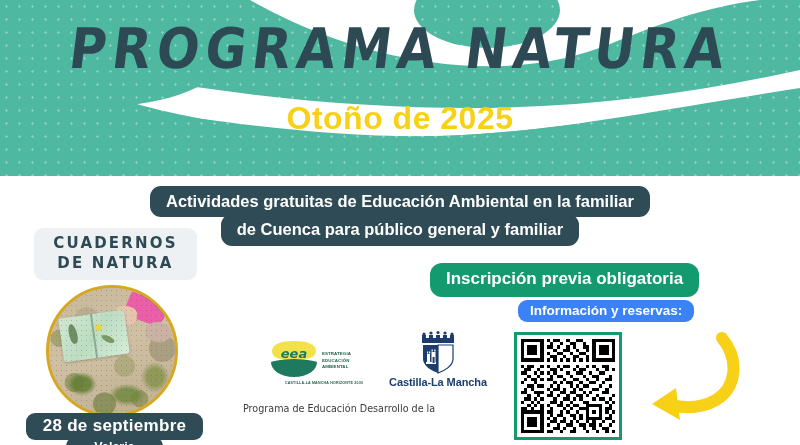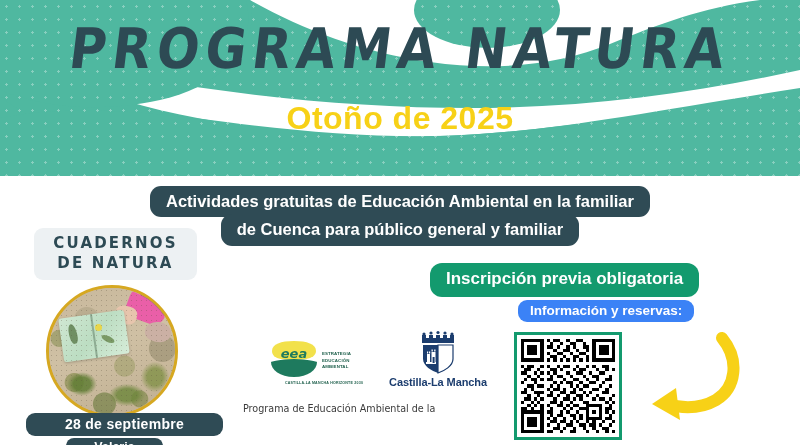--- a/index.html
+++ b/index.html
@@ -142,22 +142,22 @@
     background:radial-gradient(ellipse at center, rgba(108,134,58,.8) 0 40%, transparent 72%);
   }
   .photo .grass3{
     position:absolute;left:92px;top:74px;width:28px;height:30px;
     background:radial-gradient(ellipse at center, rgba(120,140,60,.7) 0 40%, transparent 72%);
   }
 
   .date-pill{
     position:absolute;left:18px;top:185px;width:165px;
     background:#2F4B55;color:#fff;
-    font-weight:700;font-size:14px;text-align:center;
-    padding:3px 16px 4px;border-radius:9px;
+    font-weight:700;font-size:17px;text-align:center;
+    padding:3px 6px 4px;border-radius:9px;
     letter-spacing:.3px;
   }
   .place-pill{
     position:absolute;left:58px;top:210px;width:85px;
     background:#2F4B55;color:#fff;
     font-weight:700;font-size:12.5px;text-align:center;
     padding:2px 6px 3px;border-radius:8px;
   }
 
   
@@ -559,16 +559,16 @@
             <rect x="4" y="30" width="10" height="2"></rect>
           </g>
           <rect x="10.6" y="25" width="2" height="6" fill="#1C3D6E"></rect>
         </g>
       </svg>
       <div class="name">Castilla-La Mancha</div>
     </div>
   </div>
 
   <div class="footnote">
-    <div>Programa de Educación Ambiental de la</div>
+    <div>Programa de Educación Desarrollo de la</div>
   </div>
 
 </div>
 
 </body></html>

